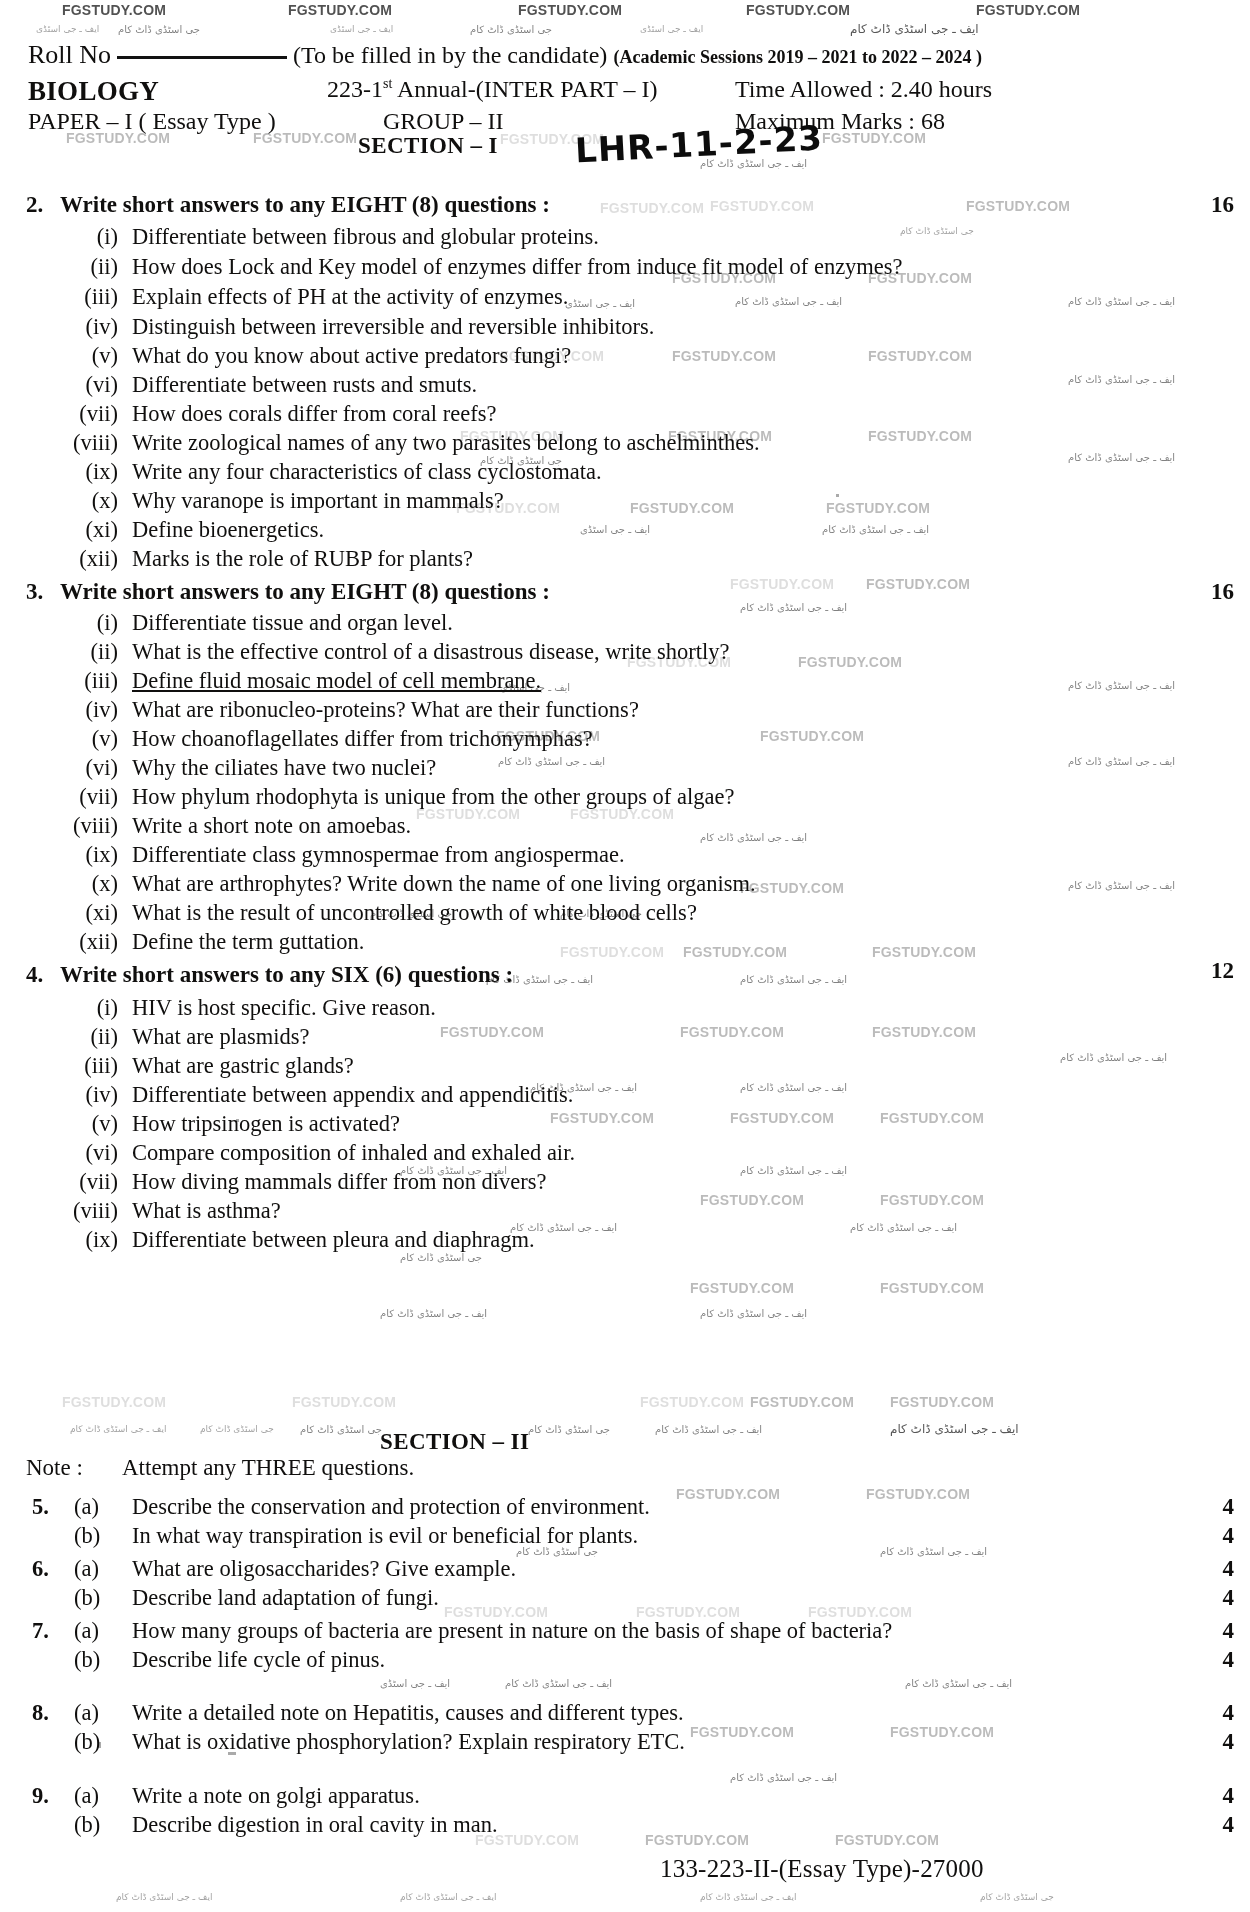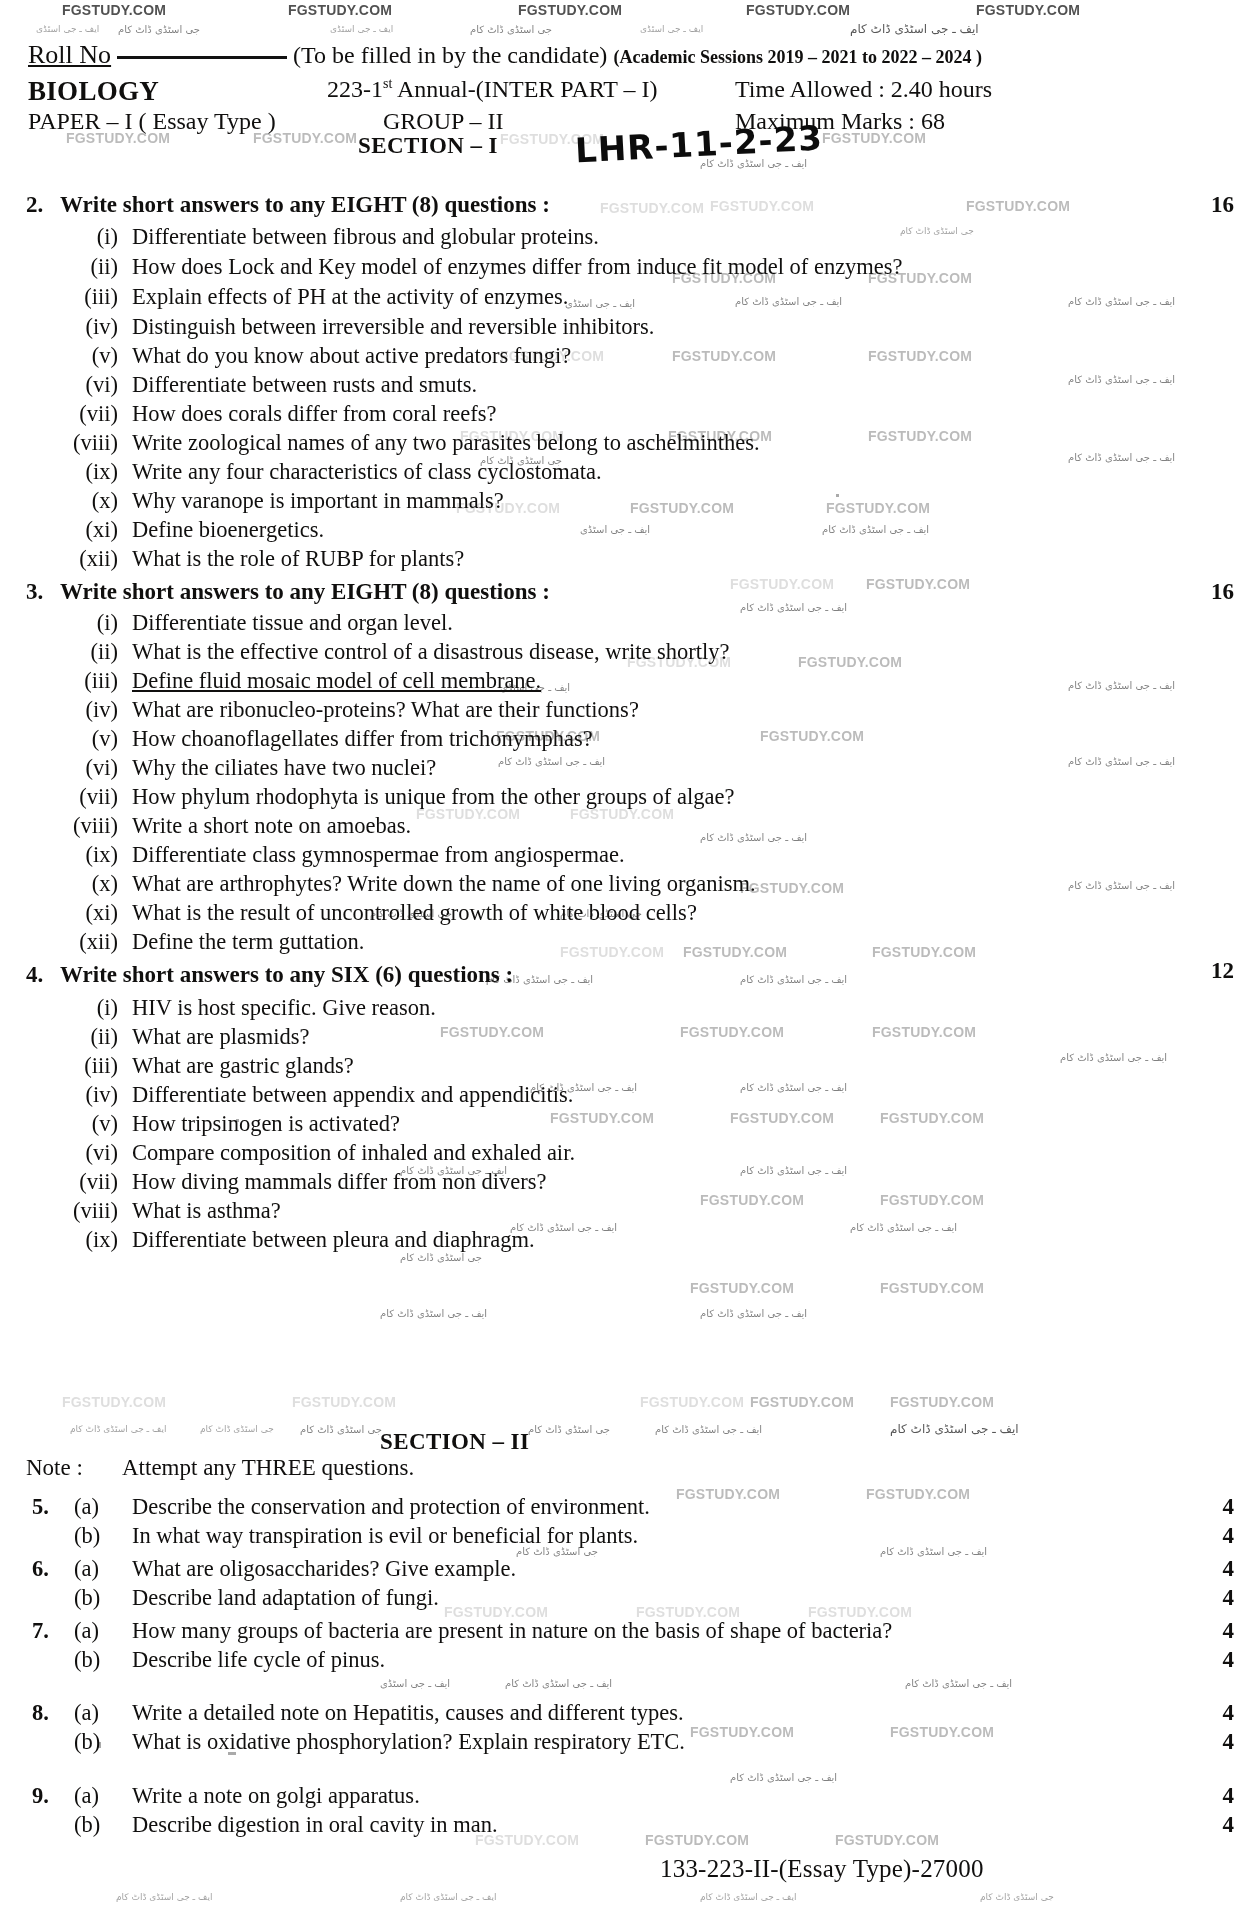--- a/index.html
+++ b/index.html
@@ -34,21 +34,21 @@
   }
   .wu.sm{font-size:10px;opacity:.6;}
   .wu.tiny{font-size:9px;opacity:.45;}
 
   
   .page{position:relative;z-index:2;}
 
   .hdr{position:absolute;white-space:nowrap;}
 
   #roll-row{left:28px;top:40px;font-size:25px;}
-  #roll-row .rollno{font-size:26px;text-decoration:underline;}
+  #roll-row .rollno{font-size:26px;}
   .blank-line{display:inline-block;width:170px;border-bottom:3px solid #111;
               vertical-align:4px;margin:0 6px;}
   #tofill{font-size:24px;}
   #sessions{font-size:18px;font-weight:bold;}
 
   #subject{left:28px;top:76px;font-size:27px;font-weight:bold;letter-spacing:.3px;}
   #annual{left:327px;top:76px;font-size:24px;}
   #annual sup{font-size:14px;}
   #time{left:735px;top:76px;font-size:24px;}
 
@@ -269,21 +269,21 @@
   <div class="item" style="left:40px;top:254px;"><span class="rn">(ii)</span><span>How does Lock and Key model of enzymes differ from induce fit model of enzymes?</span></div>
   <div class="item" style="left:40px;top:284px;"><span class="rn">(iii)</span><span>Explain effects of PH at the activity of enzymes.</span></div>
   <div class="item" style="left:40px;top:314px;"><span class="rn">(iv)</span><span>Distinguish between irreversible and reversible inhibitors.</span></div>
   <div class="item" style="left:40px;top:343px;"><span class="rn">(v)</span><span>What do you know about active predators fungi?</span></div>
   <div class="item" style="left:40px;top:372px;"><span class="rn">(vi)</span><span>Differentiate between rusts and smuts.</span></div>
   <div class="item" style="left:40px;top:401px;"><span class="rn">(vii)</span><span>How does corals differ from coral reefs?</span></div>
   <div class="item" style="left:40px;top:430px;"><span class="rn">(viii)</span><span>Write zoological names of any two parasites belong to aschelminthes.</span></div>
   <div class="item" style="left:40px;top:459px;"><span class="rn">(ix)</span><span>Write any four characteristics of class cyclostomata.</span></div>
   <div class="item" style="left:40px;top:488px;"><span class="rn">(x)</span><span>Why varanope is important in mammals?</span></div>
   <div class="item" style="left:40px;top:517px;"><span class="rn">(xi)</span><span>Define bioenergetics.</span></div>
-  <div class="item" style="left:40px;top:546px;"><span class="rn">(xii)</span><span>What is the role of RUBP for plants?</span></div>
+  <div class="item" style="left:40px;top:546px;"><span class="rn">(xii)</span><span>Marks is the role of RUBP for plants?</span></div>
 
   <div class="qhead" style="left:26px;top:579px;">
     <span class="qn">3.</span><span>Write short answers to any EIGHT (8) questions :</span>
   </div>
   <div class="marks" style="top:579px;">16</div>
 
   <div class="item" style="left:40px;top:610px;"><span class="rn">(i)</span><span>Differentiate tissue and organ level.</span></div>
   <div class="item" style="left:40px;top:639px;"><span class="rn">(ii)</span><span>What is the effective control of a disastrous disease, write shortly?</span></div>
   <div class="item" style="left:40px;top:668px;text-decoration:underline;"><span class="rn">(iii)</span><span>Define fluid mosaic model of cell membrane.</span></div>
   <div class="item" style="left:40px;top:697px;"><span class="rn">(iv)</span><span>What are ribonucleo-proteins?  What are their functions?</span></div>

